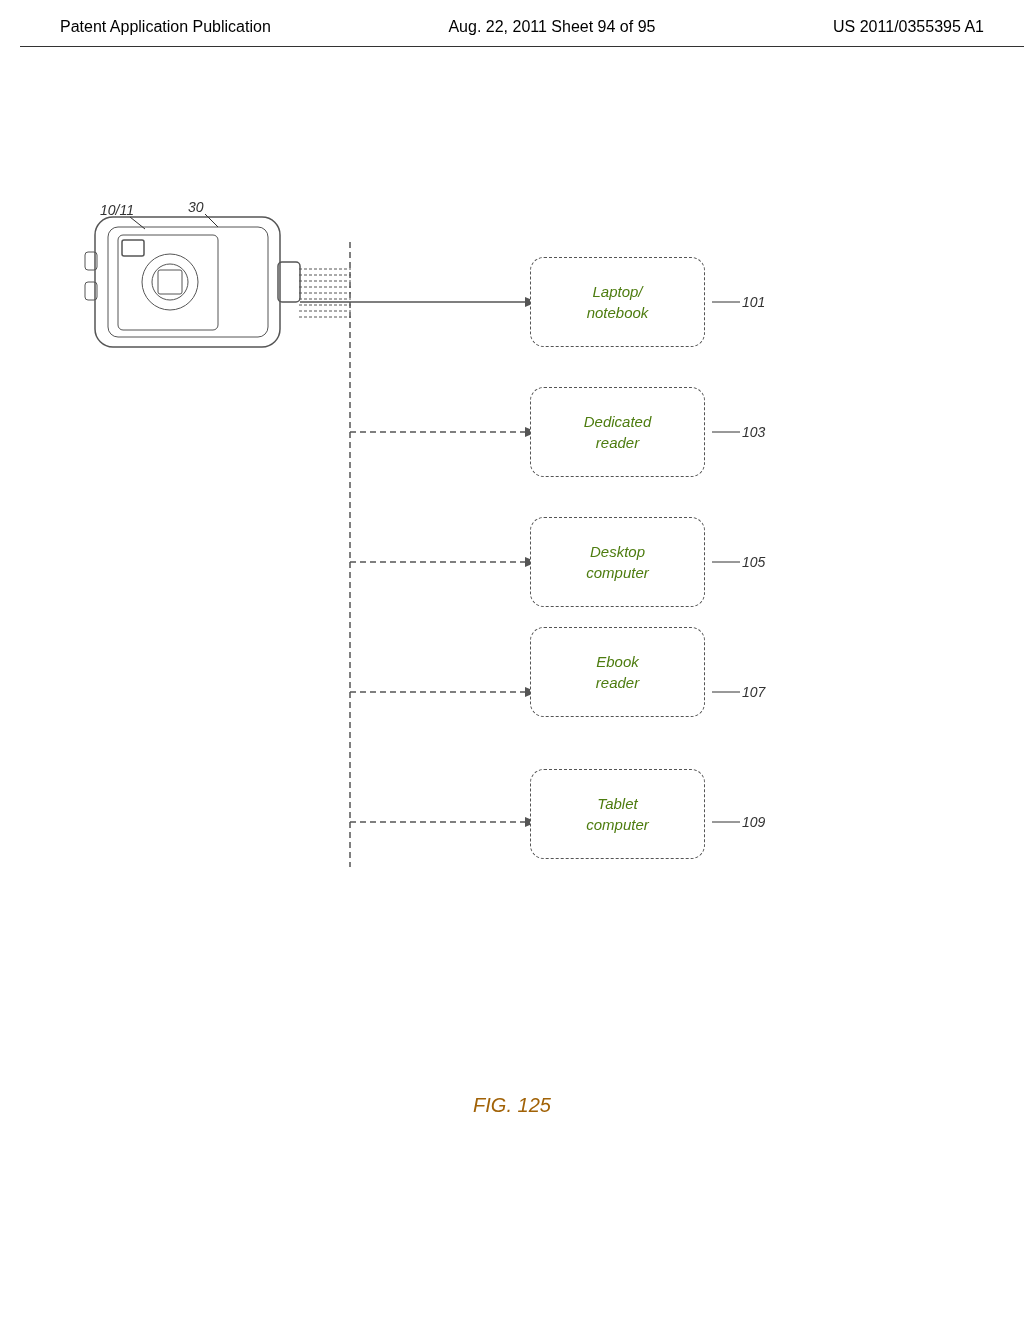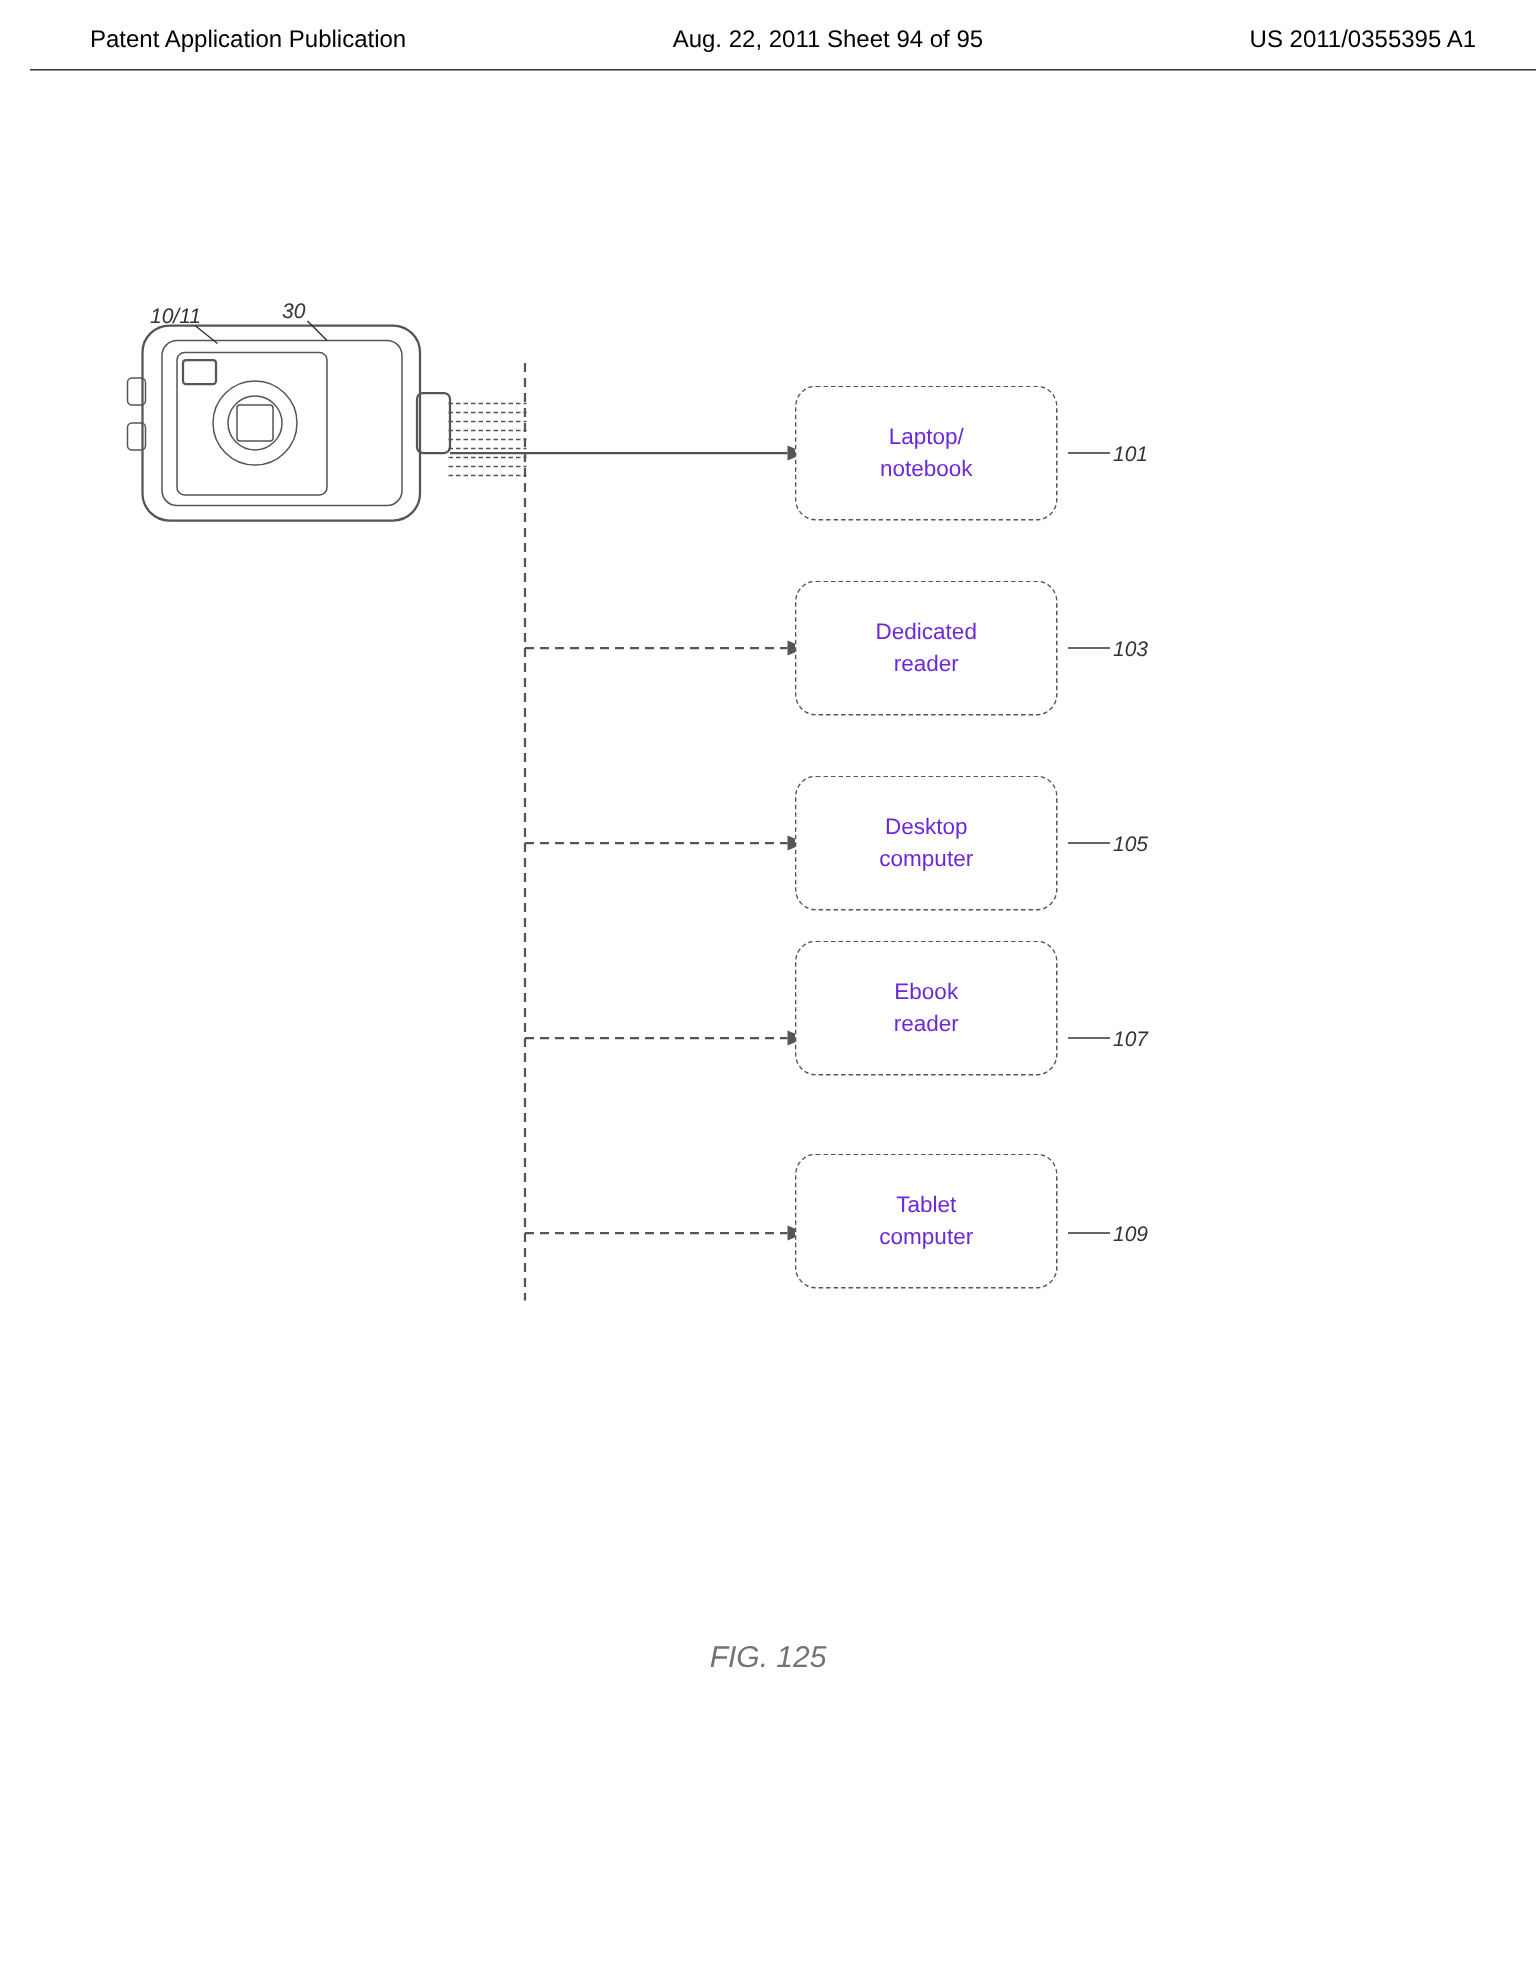--- a/index.html
+++ b/index.html
@@ -38,42 +38,43 @@
       border: 1.5px dashed #555;
       border-radius: 14px;
       display: flex;
       align-items: center;
       justify-content: center;
       background: #fff;
     }
     .device-target-text {
       text-align: center;
       font-size: 15px;
-      color: #6d28d9;
+      color: #4d7c0f;
       line-height: 1.4;
+      font-style: italic;
     }
 
     
     .arrows-svg {
       position: absolute;
       top: 0;
       left: 0;
       width: 100%;
       height: 100%;
       pointer-events: none;
     }
 
     
     .fig-label {
       position: absolute;
       bottom: 80px;
       left: 50%;
       transform: translateX(-50%);
       font-size: 20px;
-      color: #737373;
+      color: #a16207;
       font-style: italic;
     }
   </style>
 </head>
 <body>
 
 <div class="header">
   <span>Patent Application Publication</span>
   <span>Aug. 22, 2011   Sheet 94 of 95</span>
   <span>US 2011/0355395 A1</span>

